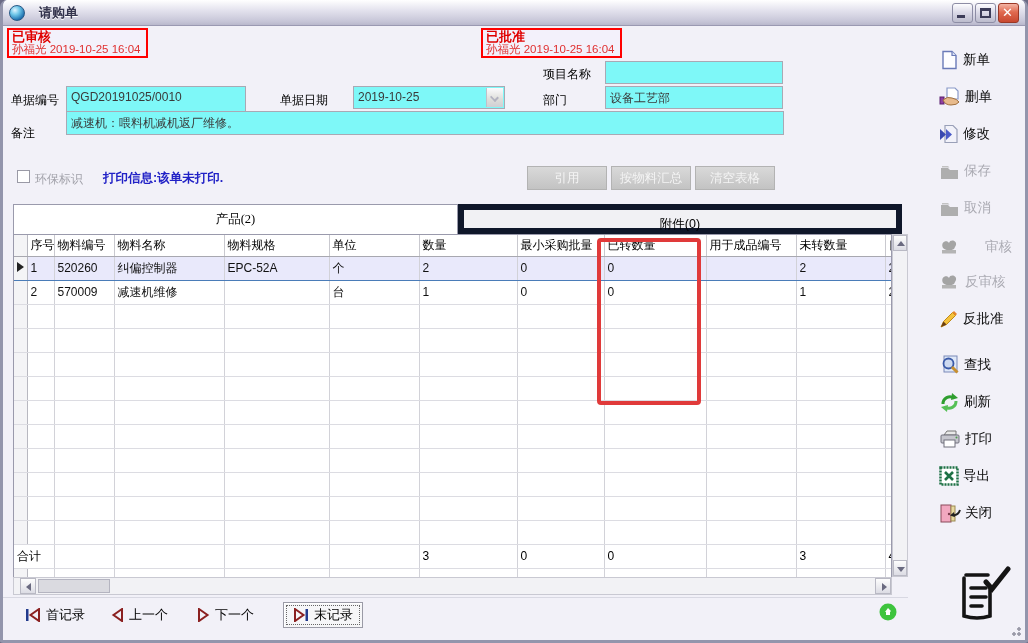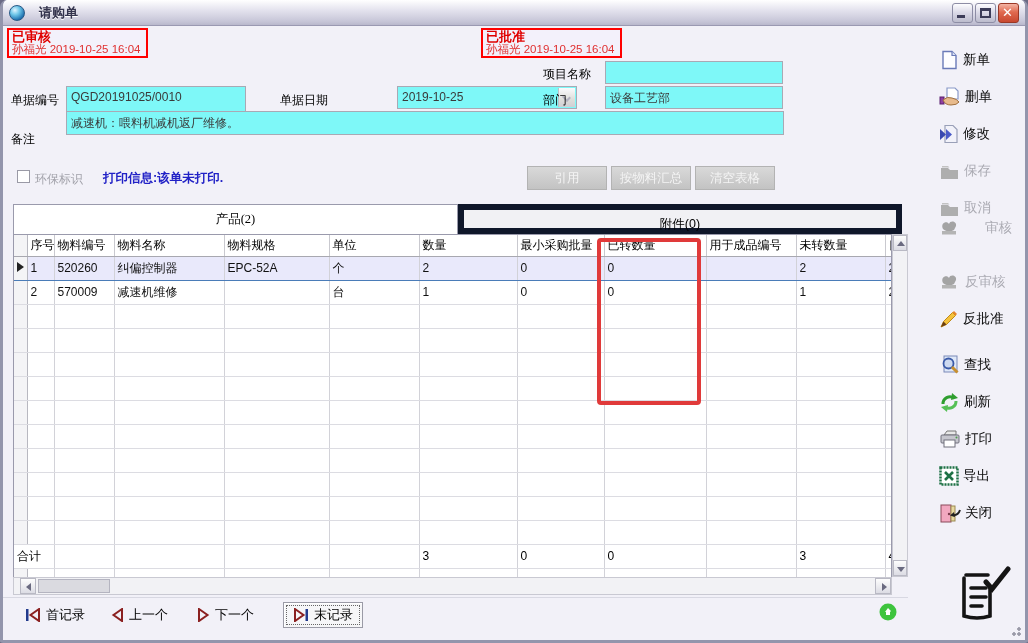--- a/index.html
+++ b/index.html
@@ -138,31 +138,31 @@
     <span>孙福光 2019-10-25 16:04</span>
   </div>
 
   <div class="flabel" style="left:540px; top:66px;">项目名称</div>
   <div class="field" style="left:602px; top:61px; width:178px; height:23px;"></div>
 
   <div class="flabel" style="left:8px; top:92px;">单据编号</div>
   <div class="field" style="left:63px; top:86px; width:180px; height:33px;">QGD20191025/0010</div>
 
   <div class="flabel" style="left:277px; top:92px;">单据日期</div>
-  <div class="field" style="left:350px; top:86px; width:180px; height:23px;margin-left:44px;">
+  <div class="field" style="left:350px; top:86px; width:152px; height:23px;">
     <span>2019-10-25</span>
     <div class="combo-btn">
       <div class="chev"></div>
     </div>
   </div>
 
   <div class="flabel" style="left:540px; top:92px;">部门</div>
   <div class="field" style="left:602px; top:86px; width:178px; height:23px;">设备工艺部</div>
 
-  <div class="flabel" style="left:8px; top:131px;">备注</div>
+  <div class="flabel" style="left:8px; top:125px;">备注</div>
   <div class="field" style="left:63px; top:111px; width:718px; height:24px;">减速机：喂料机减机返厂维修。</div>
 
   <div class="cbox" style="left:14px; top:170px;"></div>
   <div class="cbox-label" style="left:32px; top:171px;">环保标识</div>
   <div class="printinfo" style="left:100px; top:170px;">打印信息:该单未打印.</div>
   <div class="graybtn" style="left:524px; top:166px;">引用</div>
   <div class="graybtn" style="left:608px; top:166px;">按物料汇总</div>
   <div class="graybtn" style="left:692px; top:166px;">清空表格</div>
 
   <div class="tabbar">
@@ -486,21 +486,21 @@
       </svg>
     <span class="lbl">保存</span>
   </div>
   <div class="side-btn disabled" style="top:196px;">
     <svg width="21" height="20">
         <path d="M2 7 h7 l2 2 h8 v9 H2 Z" fill="#aeaeae"></path>
         <path d="M3 5 h6 l1.5 1.5 H3 Z" fill="#c2c2c2"></path>
       </svg>
     <span class="lbl">取消</span>
   </div>
-  <div class="side-btn disabled" style="top:216px;gap:24px;">
+  <div class="side-btn disabled" style="top:235px;gap:24px;">
     <svg width="22" height="20">
         <path d="M4 11 c-3 -6 4 -9 6 -5 c1 -4 8 -3 7 2 l-2 4 c-3 2 -8 2 -11 -1 Z" fill="#a4a4a4"></path>
         <rect x="3" y="13" width="14" height="3.5" fill="#b4b4b4"></rect>
       </svg>
     <span class="lbl">审核</span>
   </div>
   <div class="side-btn disabled" style="top:270px;">
     <svg width="22" height="20">
         <path d="M4 11 c-3 -6 4 -9 6 -5 c1 -4 8 -3 7 2 l-2 4 c-3 2 -8 2 -11 -1 Z" fill="#a4a4a4"></path>
         <rect x="3" y="13" width="14" height="3.5" fill="#b4b4b4"></rect>

